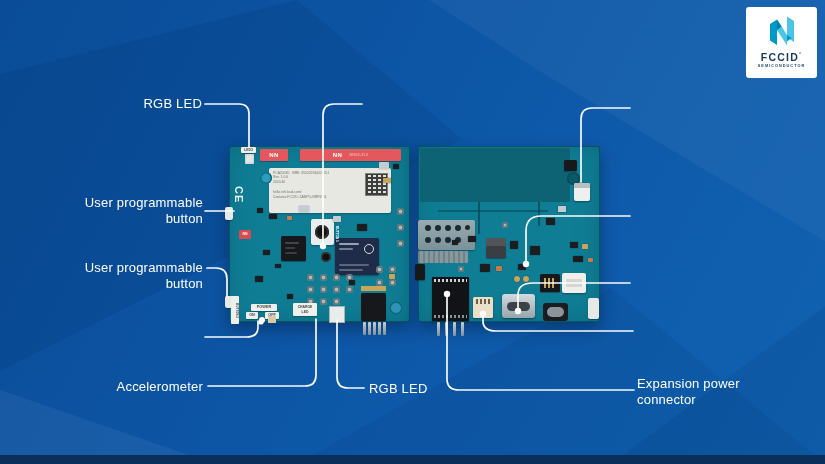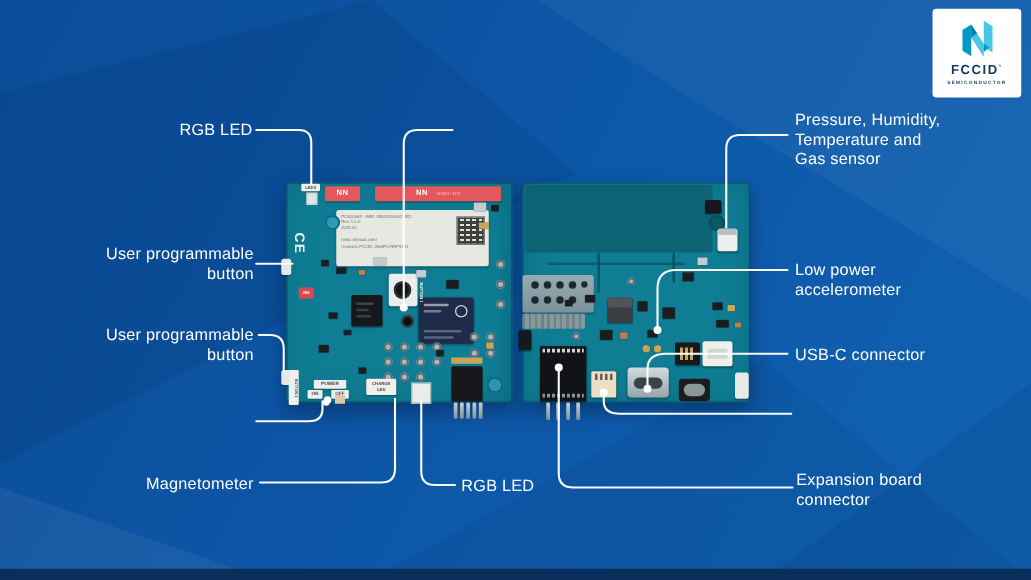--- a/index.html
+++ b/index.html
@@ -284,25 +284,19 @@
       <circle cx="447" cy="294" r="3.2"></circle>
       <circle cx="261" cy="322" r="2.6"></circle>
     </g>
   </svg>
 
   <div class="callout ra" style="left:98px;top:96px;width:104px;">RGB LED</div>
   <div class="callout ra" style="left:60px;top:195px;width:143px;">User programmable
 button</div>
   <div class="callout ra" style="left:50px;top:260px;width:153px;">User programmable
 button</div>
-  <div class="callout ra" style="left:75px;top:379px;width:128px;">Magnetometer</div>
+  <div class="callout ra" style="left:75px;top:379px;width:128px;">Accelerometer</div>
   <div class="callout" style="left:369px;top:381px;width:90px;">RGB LED</div>
-  <div class="callout" style="left:636px;top:88px;width:160px;">Pressure, Humidity,
-Temperature and
-Gas sensor</div>
-  <div class="callout" style="left:636px;top:208px;width:150px;">Low power
-accelerometer</div>
-  <div class="callout" style="left:636px;top:276px;width:170px;">USB-C connector</div>
-  <div class="callout" style="left:637px;top:376px;width:160px;">Expansion board
+  <div class="callout" style="left:637px;top:376px;width:160px;">Expansion power
 connector</div>
 
   <div class="bottom-strip"></div>
 </div>
 
 </body></html>

